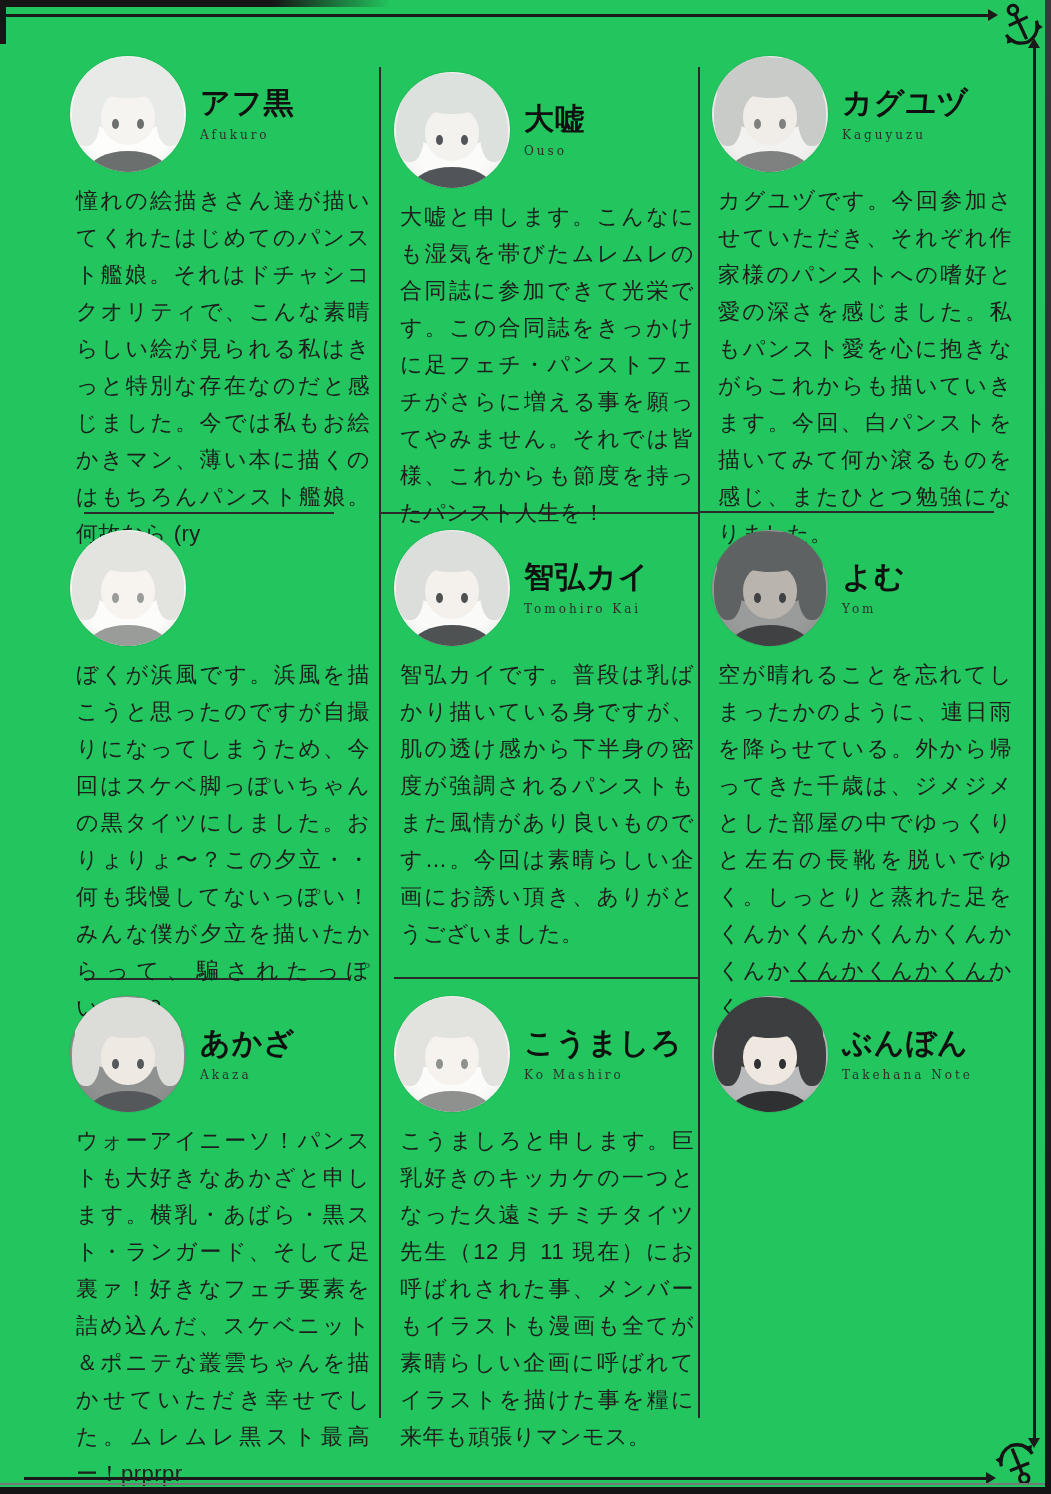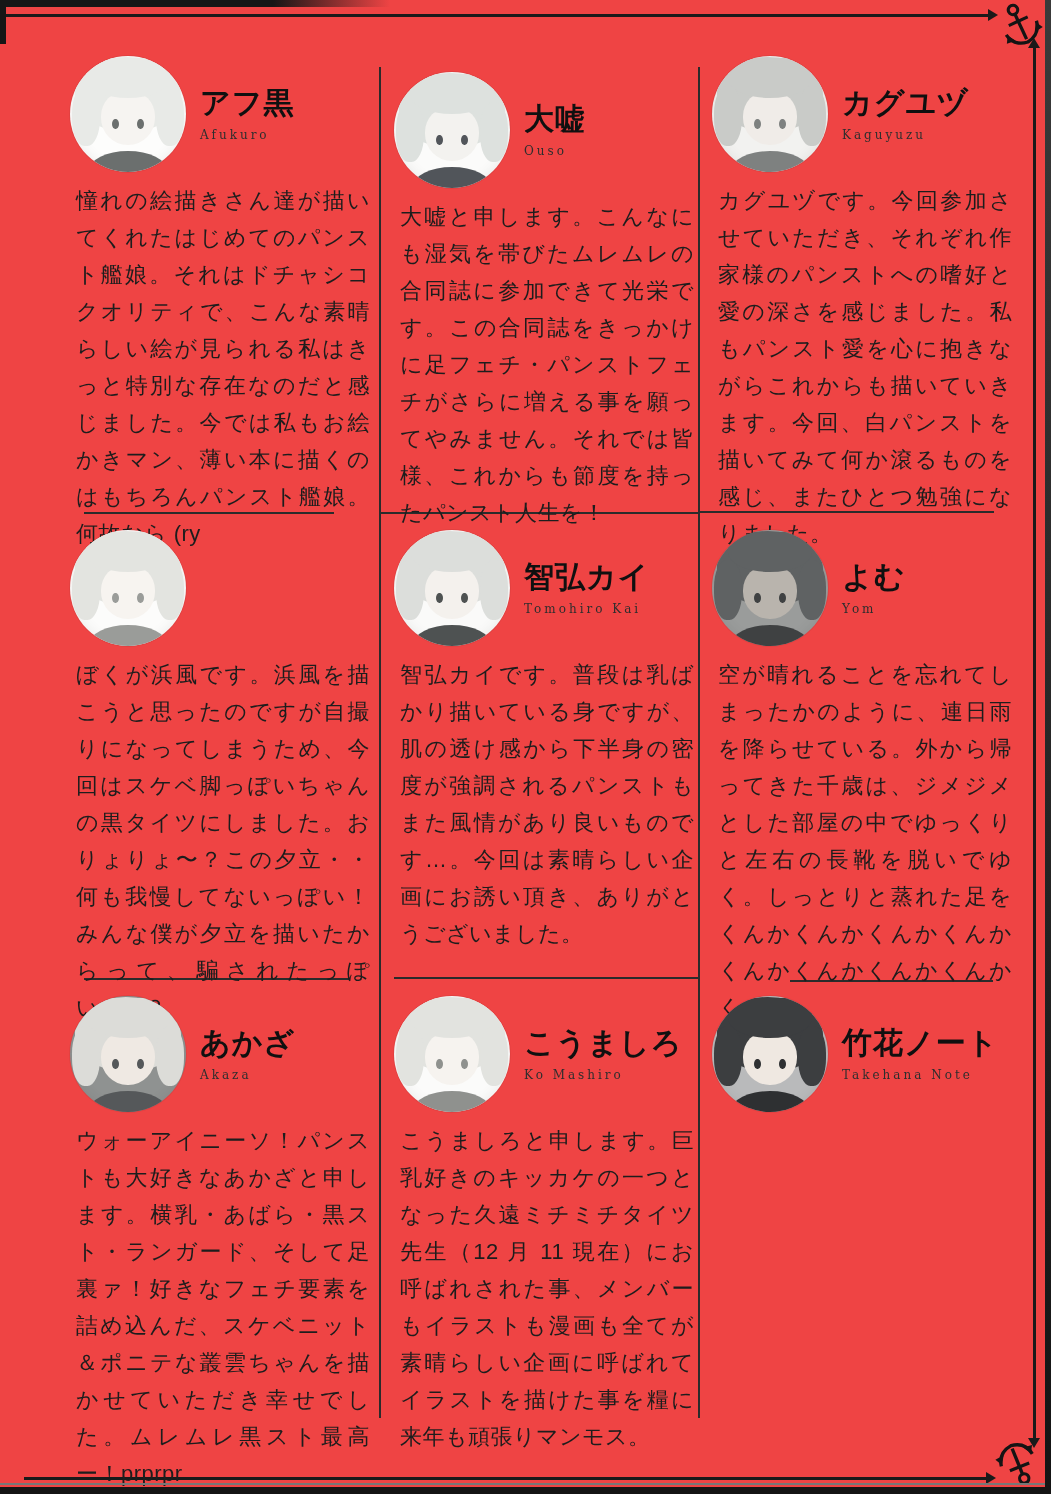--- a/index.html
+++ b/index.html
@@ -3,21 +3,21 @@
 <meta charset="utf-8">
 <style>
   html,body{margin:0;padding:0;}
   body{
     width:1051px;height:1494px;
     font-family:"Liberation Sans","DejaVu Sans",sans-serif;
     background:#e9e9e7;
   }
   .page{
     position:relative;width:1051px;height:1494px;
-    background:#ef4444;overflow:hidden;
+    background:#22c55e;overflow:hidden;
   }
   
   .scan-top{position:absolute;left:0;top:0;width:390px;height:7px;
     background:linear-gradient(to right,#161616 70%,rgba(22,22,22,0));}
   .scan-left{position:absolute;left:0;top:0;width:6px;height:44px;background:#161616;}
   .scan-right{position:absolute;left:1045px;top:0;width:6px;height:1494px;
     background:linear-gradient(to bottom,#3a3a3a,#141414);}
   .scan-bottom{position:absolute;left:0;top:1487px;width:1051px;height:7px;background:#141414;}
   .scan-bottom-line{position:absolute;left:0;top:1483px;width:1051px;height:2px;background:#777;}
   
@@ -263,21 +263,21 @@
       <div class="av-hair"></div>
         <div class="av-side-l"></div>
         <div class="av-side-r"></div>
       <div class="av-face"></div>
         <div class="av-collar"></div>
         <div class="av-bangs"></div>
       <div class="av-eye-l"></div>
         <div class="av-eye-r"></div>
     </div>
     <div class="namebox">
-      <div class="name">竹花ノート</div>
+      <div class="name">ぶんぼん</div>
       <div class="romaji">Takehana Note</div>
     </div>
   </section>
 
   <div class="scan-bottom-line"></div>
   <div class="scan-top"></div>
   <div class="scan-left"></div>
   <div class="scan-right"></div>
   <div class="scan-bottom"></div>
 

